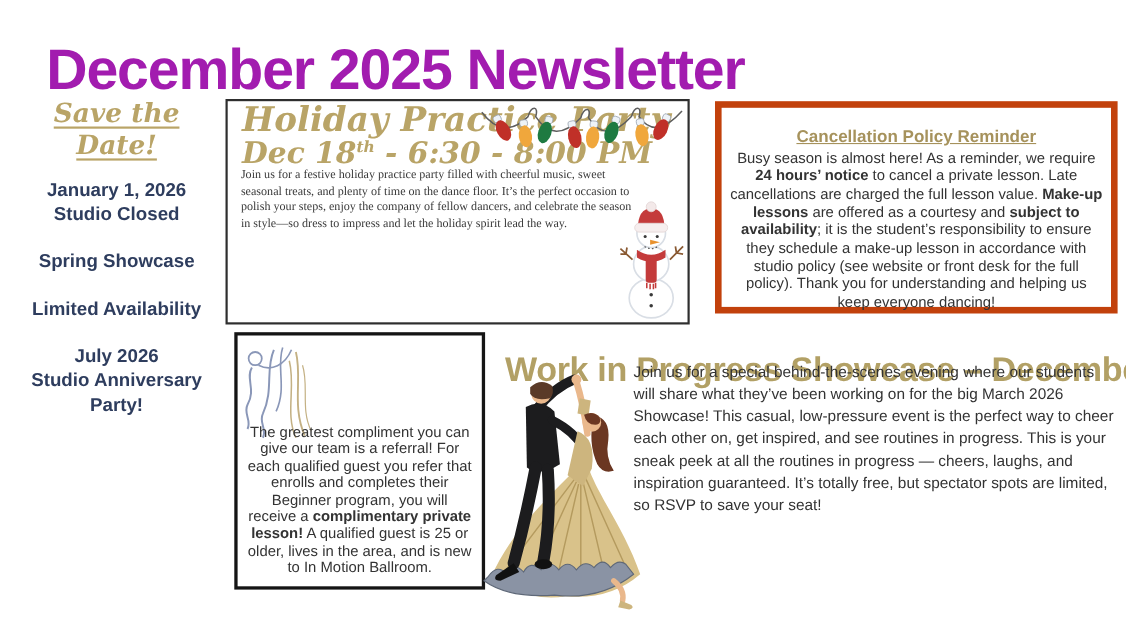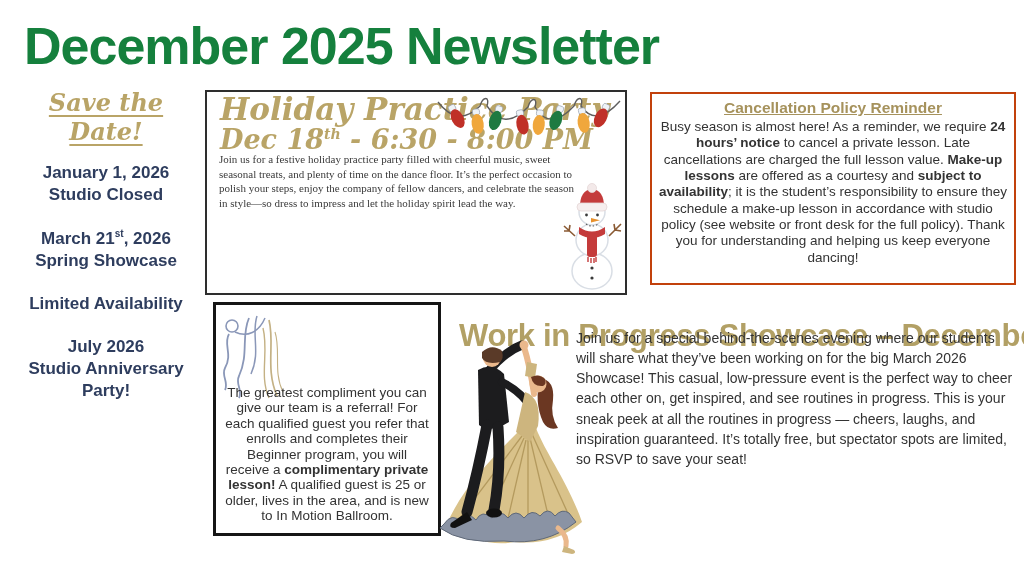--- a/index.html
+++ b/index.html
@@ -1,22 +1,22 @@
 <!DOCTYPE html>
 <html><head>
 <meta charset="utf-8">
 <style>
   html,body{margin:0;padding:0;background:#ffffff;}
   .canvas{position:relative;width:1024px;height:576px;background:#ffffff;overflow:hidden;
           font-family:"Liberation Sans", sans-serif;color:#3a3a3a;}
   .script{font-family:"DejaVu Serif", serif;font-style:italic;color:#b9a467;}
 
   
-  .page-title{position:absolute;left:24px;top:16px;margin:0;font-size:52px;font-weight:800;
-              color:#15803d;letter-spacing:-1px;white-space:nowrap;}
+  .page-title{position:absolute;left:24px;top:16px;margin:18px;font-size:52px;font-weight:800;
+              color:#a21caf;letter-spacing:-1px;white-space:nowrap;}
 
   
   .sidebar{position:absolute;left:10px;top:88px;width:192px;text-align:center;}
   .sidebar-heading{font-size:24px;font-weight:700;text-decoration:underline;
                    text-underline-offset:4px;margin-bottom:16px;}
   .event{margin-bottom:21px;color:#2e3d5e;font-weight:700;font-size:17px;line-height:1.3;}
   .event sup{font-size:10px;}
 
   
   .holiday-box{position:absolute;left:205px;top:90px;width:422px;height:205px;
@@ -25,22 +25,22 @@
   .holiday-title-line{font-size:31px;font-weight:700;}
   .holiday-date-line{font-size:27px;font-weight:700;}
   .holiday-date-line sup{font-size:14px;}
   .holiday-body{position:absolute;left:12px;top:60px;width:356px;margin:0;
                 font-size:11px;line-height:1.33;color:#3a3a3a;font-family:Liberation Serif, serif;}
   .lights{position:absolute;right:3px;top:2px;}
   .snowman{position:absolute;right:1px;bottom:3px;}
 
   
   .cancel-box{position:absolute;left:650px;top:92px;width:366px;height:193px;
-              border:2px solid #c2410c;background:#fff;box-sizing:border-box;
-              text-align:center;padding:5px 7px 0 7px;}
+              border:6px solid #c2410c;background:#fff;box-sizing:border-box;
+              text-align:center;padding:18px 7px 0 7px;}
   .cancel-title{font-size:15.5px;font-weight:800;color:#a6925c;text-decoration:underline;
                 margin:0 0 2px 0;}
   .cancel-body{margin:0;font-size:13.5px;line-height:1.21;color:#333;}
 
   
   .guest-box{position:absolute;left:213px;top:302px;width:228px;height:234px;
              border:3px solid #151515;background:#fff;box-sizing:border-box;}
   .guest-art{position:absolute;left:3px;top:5px;}
   .guest-title{position:absolute;left:80px;top:24px;font-size:21px;font-weight:700;
                text-decoration:underline;text-underline-offset:4px;white-space:nowrap;}
@@ -62,21 +62,20 @@
 
   <h1 class="page-title">December 2025 Newsletter</h1>
 
   <aside class="sidebar">
     <div class="script sidebar-heading">Save the Date!</div>
     <div class="event">
       <div>January 1, 2026</div>
       <div>Studio Closed</div>
     </div>
     <div class="event">
-      <div><span>March 21</span><sup>st</sup><span>, 2026</span></div>
       <div>Spring Showcase</div>
     </div>
     <div class="event">
       <div>Limited Availability</div>
     </div>
     <div class="event">
       <div>July 2026</div>
       <div>Studio Anniversary Party!</div>
     </div>
   </aside>

